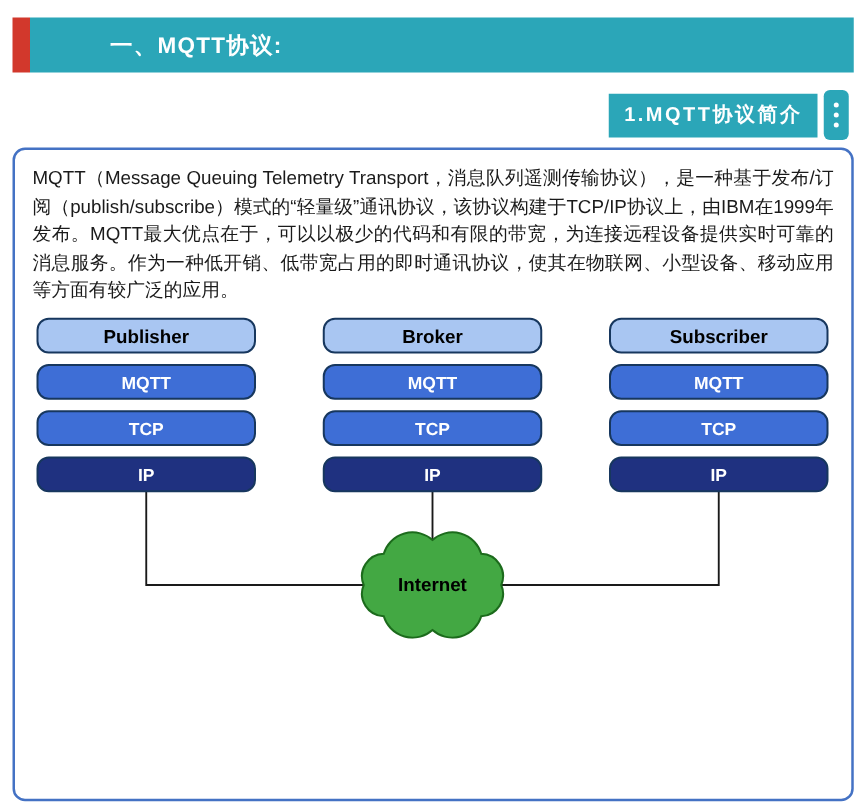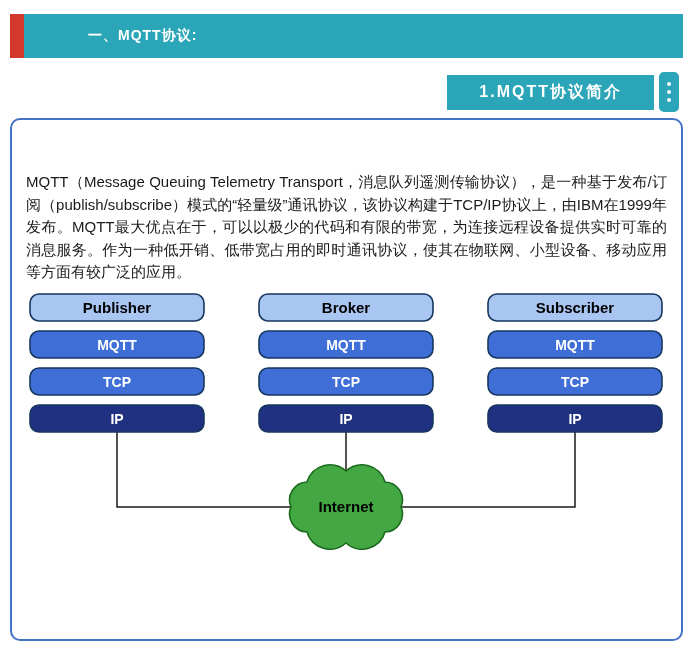--- a/index.html
+++ b/index.html
@@ -21,40 +21,40 @@
   .banner-accent { width: 14px; background: #d2382c; }
   .banner-bar {
     flex: 1;
     background: #2ba6b8;
     display: flex;
     align-items: center;
   }
   .banner-title {
     color: #ffffff;
     font-weight: bold;
-    font-size: 14px;
+    font-size: 18px;
     letter-spacing: 1px;
     margin-left: 64px;
   }
   
   .tab-row {
     position: absolute;
     top: 72px; right: 14px;
     height: 40px;
     display: flex;
     align-items: center;
     gap: 5px;
   }
   .section-tab {
     background: #2ba6b8;
     color: #ffffff;
     font-weight: bold;
     font-size: 16px;
     letter-spacing: 2px;
-    padding: 7px 32px;
+    padding: 7px 12px;
     cursor: pointer;
   }
   .more-btn {
     width: 20px; height: 40px;
     background: #2ba6b8;
     border-radius: 5px;
     display: flex;
     flex-direction: column;
     align-items: center;
     justify-content: center;
@@ -78,21 +78,21 @@
     padding: 12px 14px 10px 14px;
     background: #ffffff;
   }
   .para {
     margin: 0;
     font-size: 15px;
     line-height: 1.5;
     color: #1a1a1a;
     text-align: justify;
   }
-  .para-top { margin-bottom: 8px; margin-top: 39px; }
+  .para-top { margin-bottom: 8px; }
   .para-bottom { margin-top: 6px; }
   svg.diagram { display: block; width: 641px; height: 258px; margin: 4px auto 0 auto; }
   .dbox { stroke: #17375e; stroke-width: 1.6; }
   .cloud { stroke: #1c6b1c; stroke-width: 1.6; }
   .conn { fill: none; stroke: #1a1a1a; stroke-width: 1.5; }
   .box-label   { font-family: "Liberation Sans", sans-serif; font-weight: bold; font-size: 15px; fill: #000000; text-anchor: middle; }
   .layer-label { font-family: "Liberation Sans", sans-serif; font-weight: bold; font-size: 14px; fill: #ffffff; text-anchor: middle; }
   .cloud-label { font-family: "Liberation Sans", sans-serif; font-weight: bold; font-size: 15px; fill: #000000; text-anchor: middle; }
 </style>
 </head>

